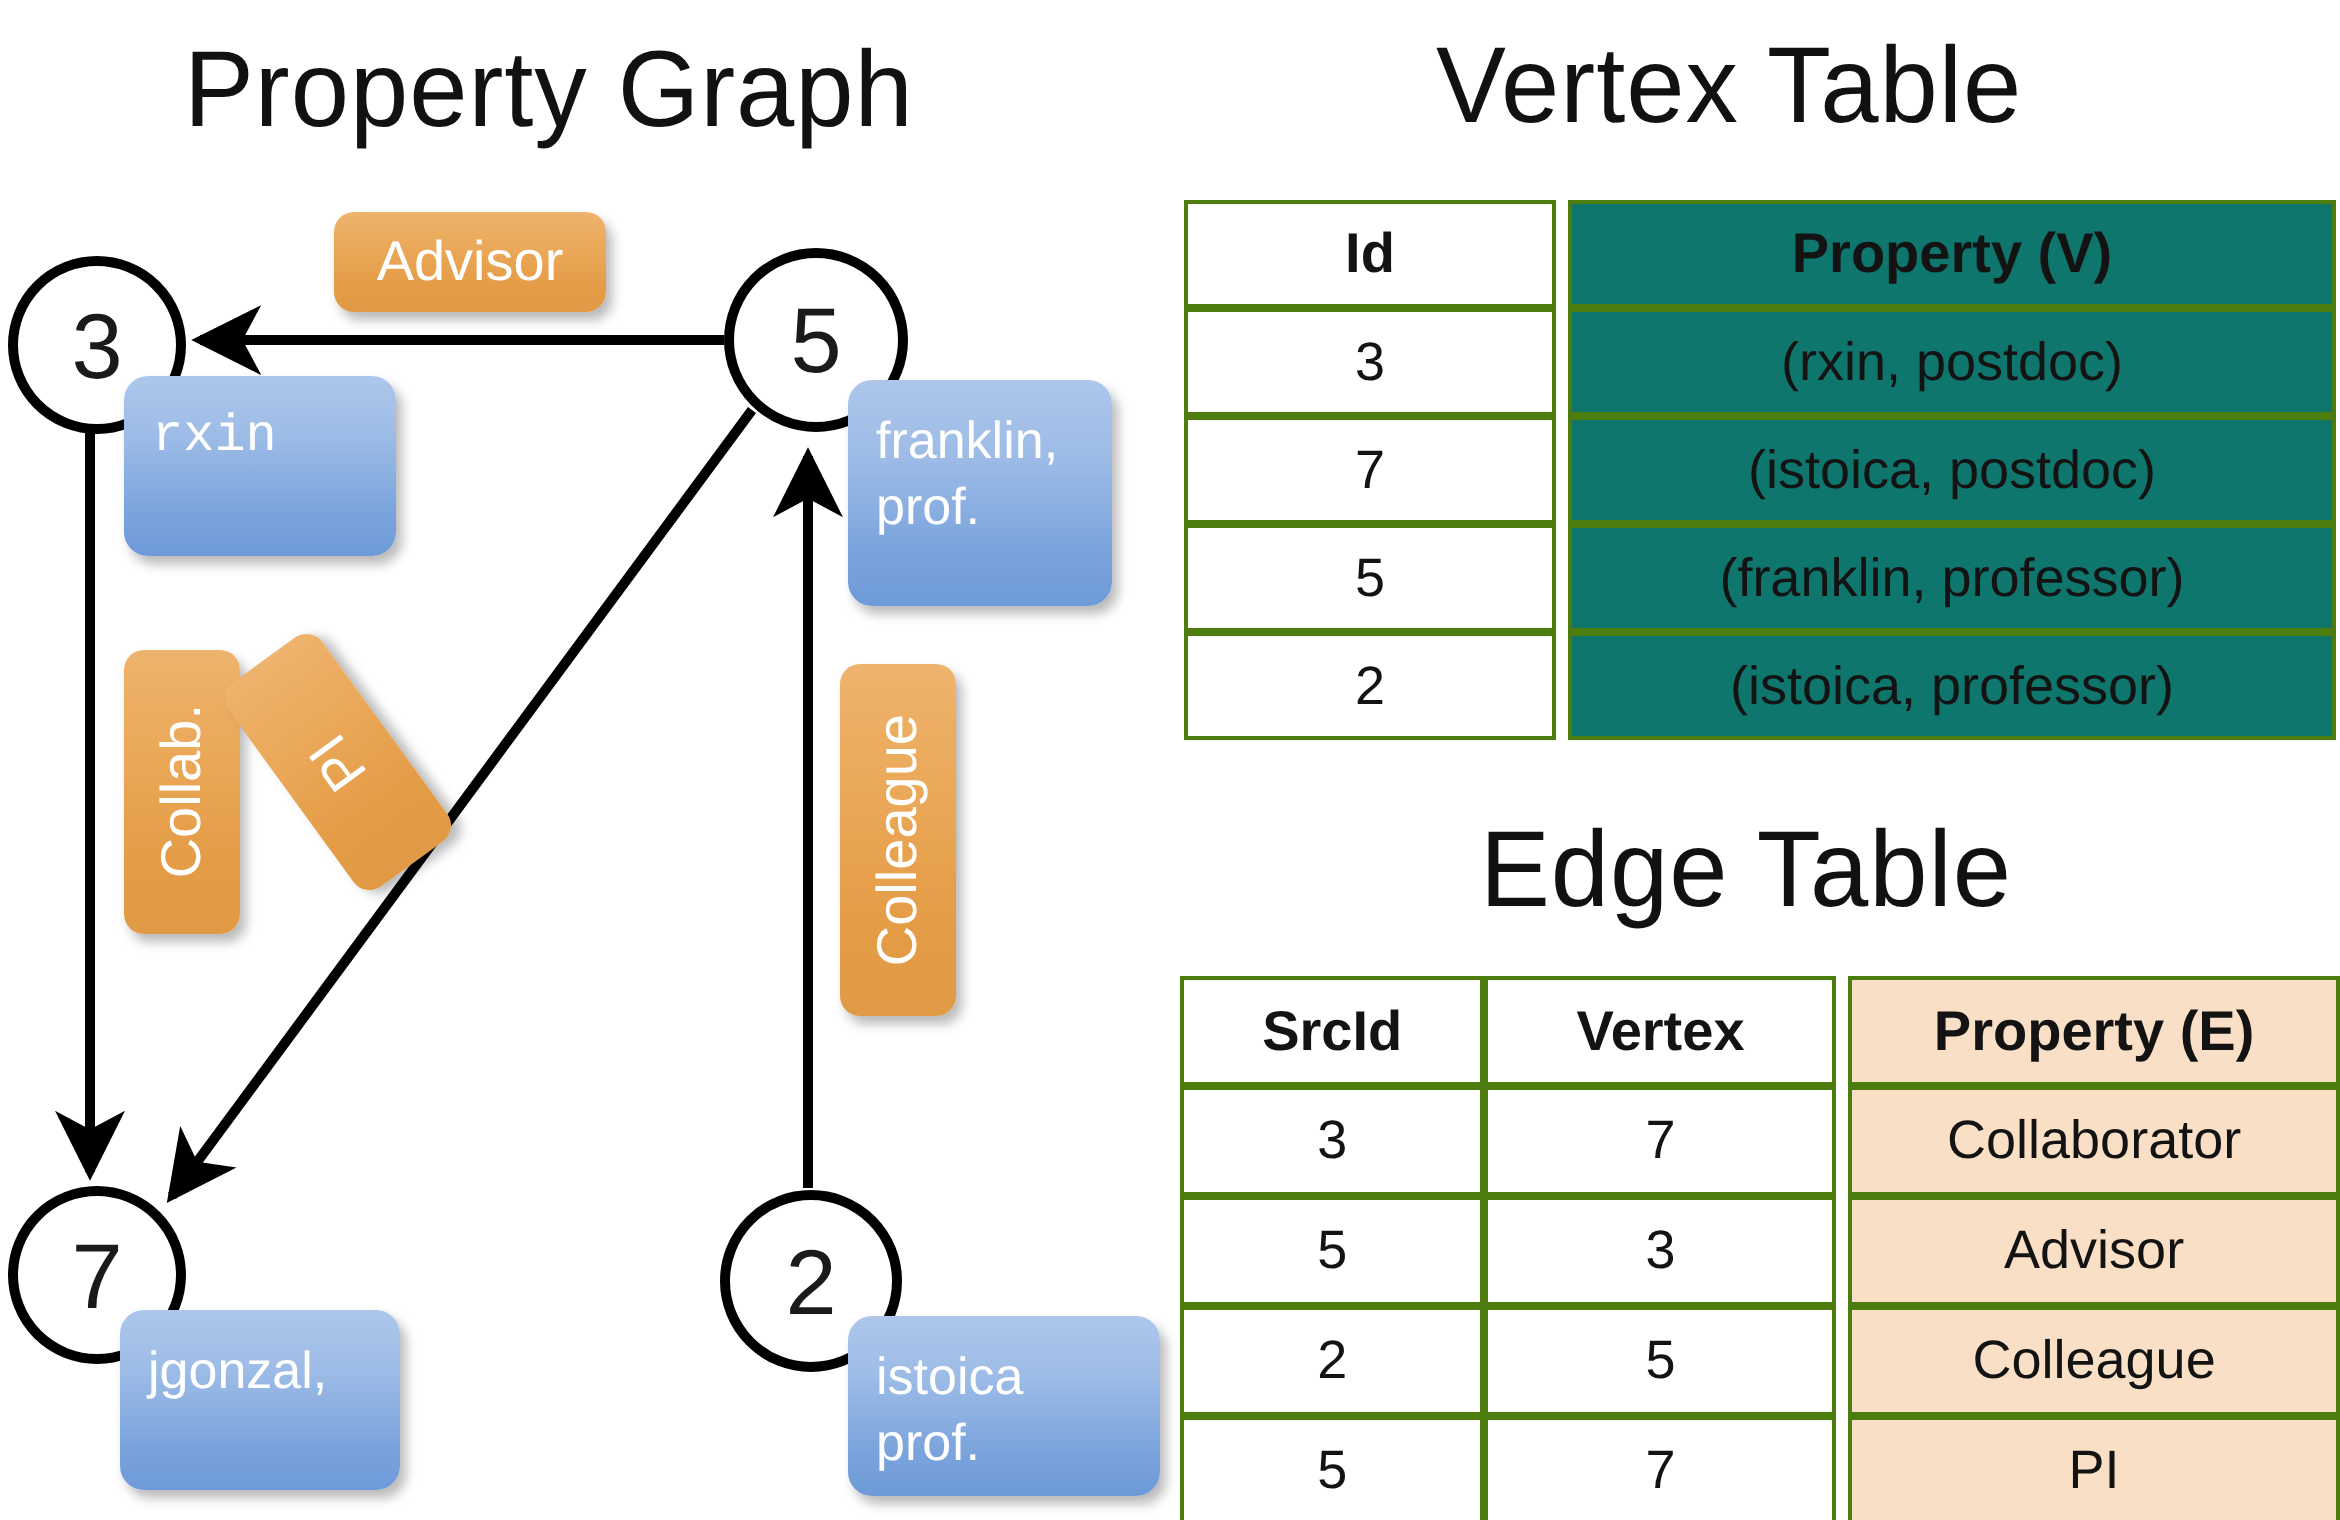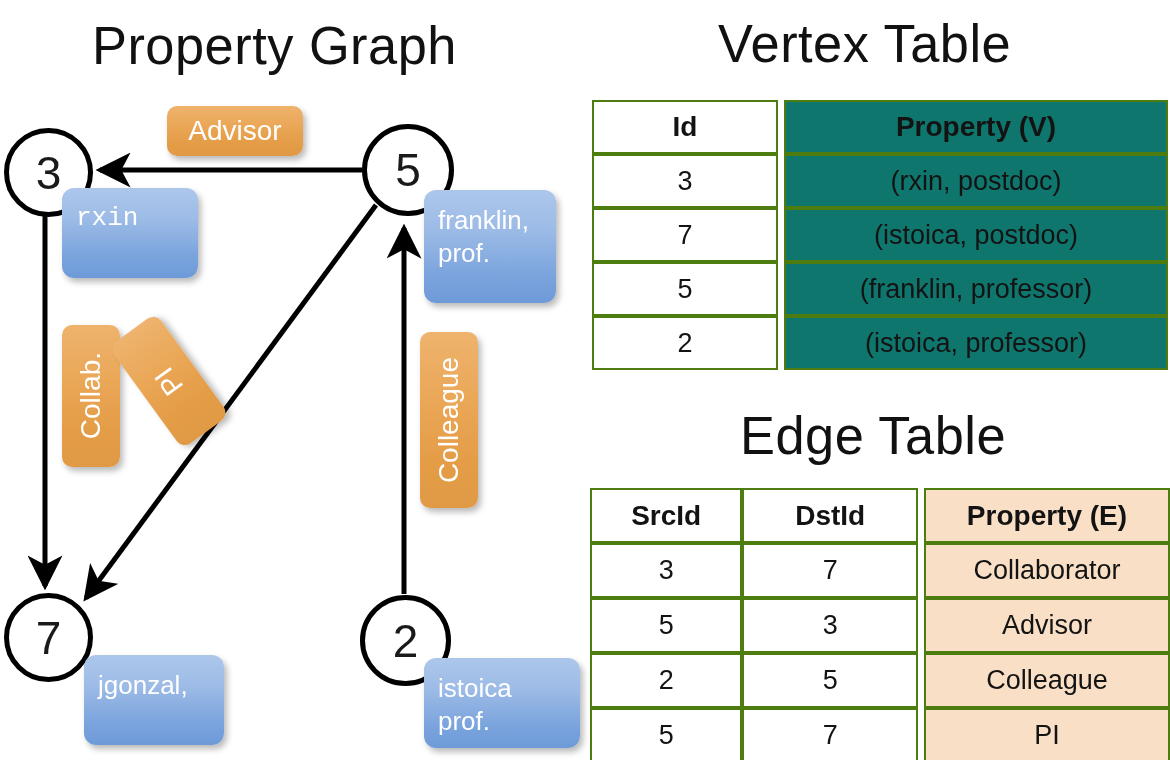--- a/index.html
+++ b/index.html
@@ -75,21 +75,21 @@
     font-family: "Liberation Sans", sans-serif;
     font-weight: 300;
     font-size: 26px;
     line-height: 33px;
     padding: 14px 0 14px 14px;
     box-sizing: border-box;
     z-index: 8;
   }
   #vprop-3 { left: 62px;  top: 188px; width: 136px; height: 90px; font-family: Liberation Mono, monospace; }
   #vprop-5 { left: 424px; top: 190px; width: 132px; height: 113px; }
-  #vprop-7 { left: 60px;  top: 655px; width: 140px; height: 90px; margin-left: 24px; }
+  #vprop-7 { left: 60px;  top: 655px; width: 140px; height: 90px; }
   #vprop-2 { left: 424px; top: 658px; width: 156px; height: 90px; }
   .prop-line { display: block; }
 
   
   .edge-label {
     position: absolute;
     border-radius: 10px;
     background: linear-gradient(to bottom, #eeb36d 0%, #eaa757 40%, #e49c46 75%, #e09a45 100%);
     box-shadow: 3px 4px 6px rgba(0,0,0,0.28);
     color: #ffffff;
@@ -273,21 +273,21 @@
       <td class="gapcell"></td>
       <td class="col-prop cell-blue">(istoica, professor)</td>
     </tr>
   </tbody>
 </table>
 
 <table class="data-table" id="edge-table">
   <thead>
     <tr>
       <th class="col-src">SrcId</th>
-      <th class="col-dst">DstId</th>
+      <th class="col-dst">Vertex</th>
       <td class="gapcell"></td>
       <th class="col-eprop cell-peach">Property (E)</th>
     </tr>
   </thead>
   <tbody>
     <tr>
       <td class="col-src">3</td>
       <td class="col-dst">7</td>
       <td class="gapcell"></td>
       <td class="col-eprop cell-peach">Collaborator</td>

